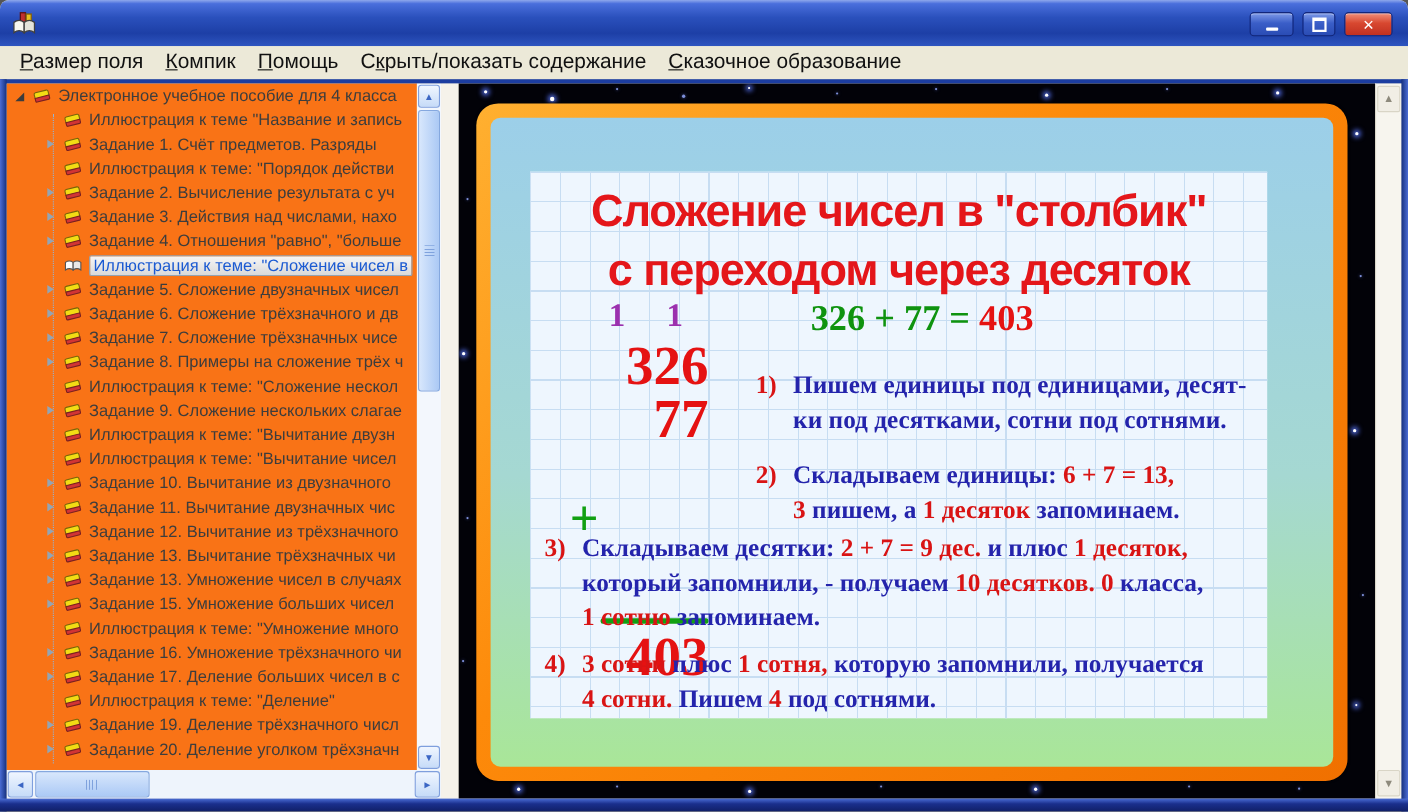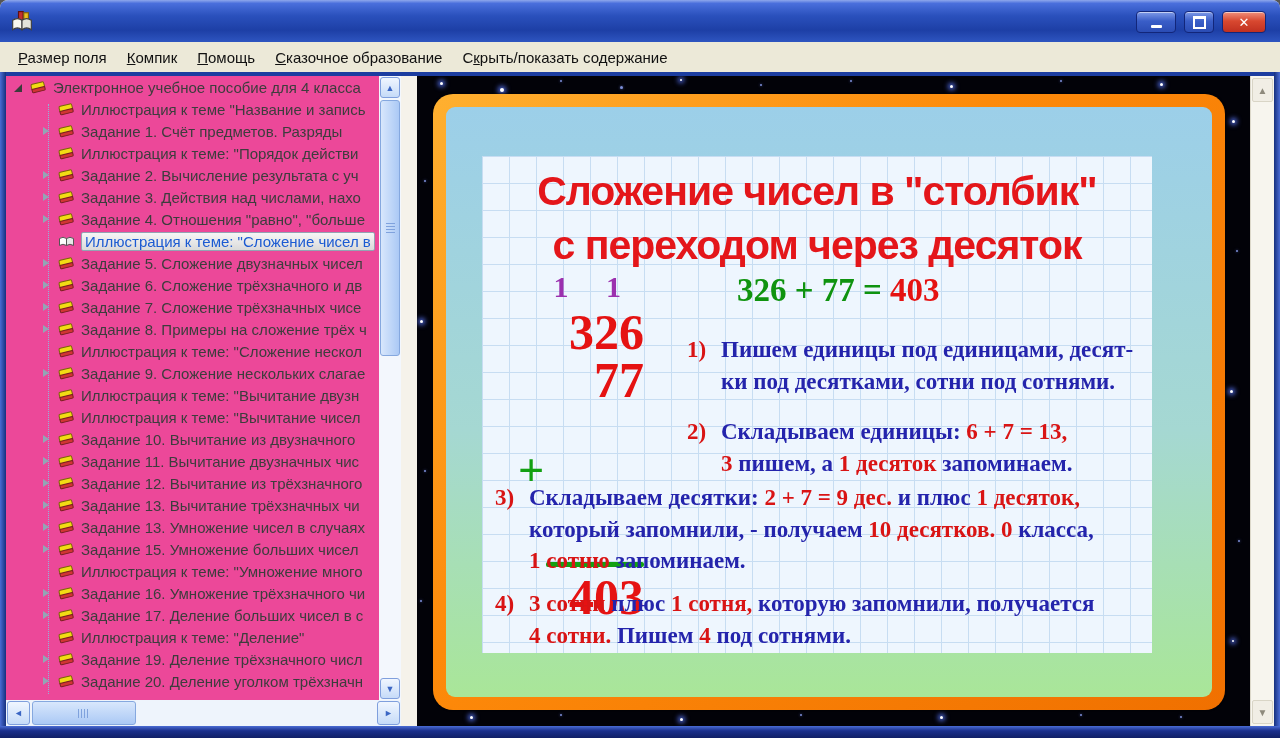--- a/index.html
+++ b/index.html
@@ -17,32 +17,32 @@
     background:linear-gradient(180deg,#7e9ae8,#3a5ec8 45%,#2a4cb4);
     box-shadow:inset 0 1px 0 rgba(255,255,255,.55);display:flex;align-items:center;justify-content:center;}
   .wbtn.max{width:28px;}
   .wbtn.close{width:42px;background:linear-gradient(180deg,#f0907c,#d84830 45%,#c03020);}
   .glyph-min{width:11px;height:3px;background:#fff;margin-top:8px;border-radius:1px;}
   .glyph-max{width:9px;height:8px;border:2px solid #fff;border-top-width:3px;}
   .glyph-close{color:#fff;font-weight:bold;font-size:13px;line-height:1;}
   
   .menubar{position:absolute;left:0;top:42px;width:1280px;height:30px;background:#ece9d8;
     display:flex;align-items:center;padding-left:8px;box-sizing:border-box;}
-  .menu-item{font-size:15px;color:#111;padding:4px 10px;white-space:nowrap;}
+  .menu-item{font-size:19px;color:#111;padding:4px 10px;white-space:nowrap;}
   .menu-item u{text-decoration:underline;}
   .navline{position:absolute;left:0;top:72px;width:1280px;height:4px;background:#1c3da0;}
   
   .bord{position:absolute;background:linear-gradient(90deg,#4a6cd4,#16307e);}
   .bord.left{left:0;top:72px;width:6px;height:666px;}
   .bord.right{right:0;top:72px;width:6px;height:666px;background:linear-gradient(270deg,#4a6cd4,#16307e);}
   .bord.bottom{left:0;top:726px;width:1280px;height:12px;
     background:linear-gradient(180deg,#4a6cd4,#1a2f8c 40%,#101f66);}
   
   .treepanel{position:absolute;left:6px;top:76px;width:373px;height:624px;
-    background:#ec4899;overflow:hidden;}
+    background:#f97316;overflow:hidden;}
   .treeguide{position:absolute;left:42px;top:28px;width:0;height:590px;border-left:1px dotted #8fb4da;}
   .trow{position:relative;height:22px;display:flex;align-items:center;padding-left:34px;white-space:nowrap;}
   .trow.root{padding-left:6px;}
   .texp{width:13px;height:13px;flex:0 0 auto;margin-right:5px;position:relative;}
   .texp.collapsed::after{content:"";position:absolute;left:3px;top:2px;width:0;height:0;
     border-top:4px solid transparent;border-bottom:4px solid transparent;border-left:6px solid #93a5b5;}
   .texp.root::after{content:"";position:absolute;left:2px;top:3px;width:0;height:0;
     border-left:8px solid transparent;border-bottom:8px solid #3c3c3c;}
   .ticon{width:17px;height:15px;flex:0 0 auto;margin-right:6px;}
   .tlabel{font-size:15px;color:#3d3d3d;}
@@ -123,22 +123,22 @@
       <div class="wbtn close">
           <span class="glyph-close">✕</span>
         </div>
     </div>
   </div>
 
   <div class="menubar" id="menubar">
       <span class="menu-item"><u>Р</u>азмер поля</span>
       <span class="menu-item"><u>К</u>омпик</span>
       <span class="menu-item"><u>П</u>омощь</span>
+      <span class="menu-item">С<u>к</u>рыть/показать содержание</span>
       <span class="menu-item"><u>С</u>казочное образование</span>
-      <span class="menu-item">С<u>к</u>рыть/показать содержание</span>
     </div>
   <div class="navline"></div>
 
   <div class="treepanel" id="tree">
     <div class="treeguide"></div>
   <div class="trow root">
         <span class="texp root"></span>
         <span style="display: flex;">
           <svg class="ticon" viewBox="0 0 17 15">
             <g transform="rotate(-14 8 7)">

